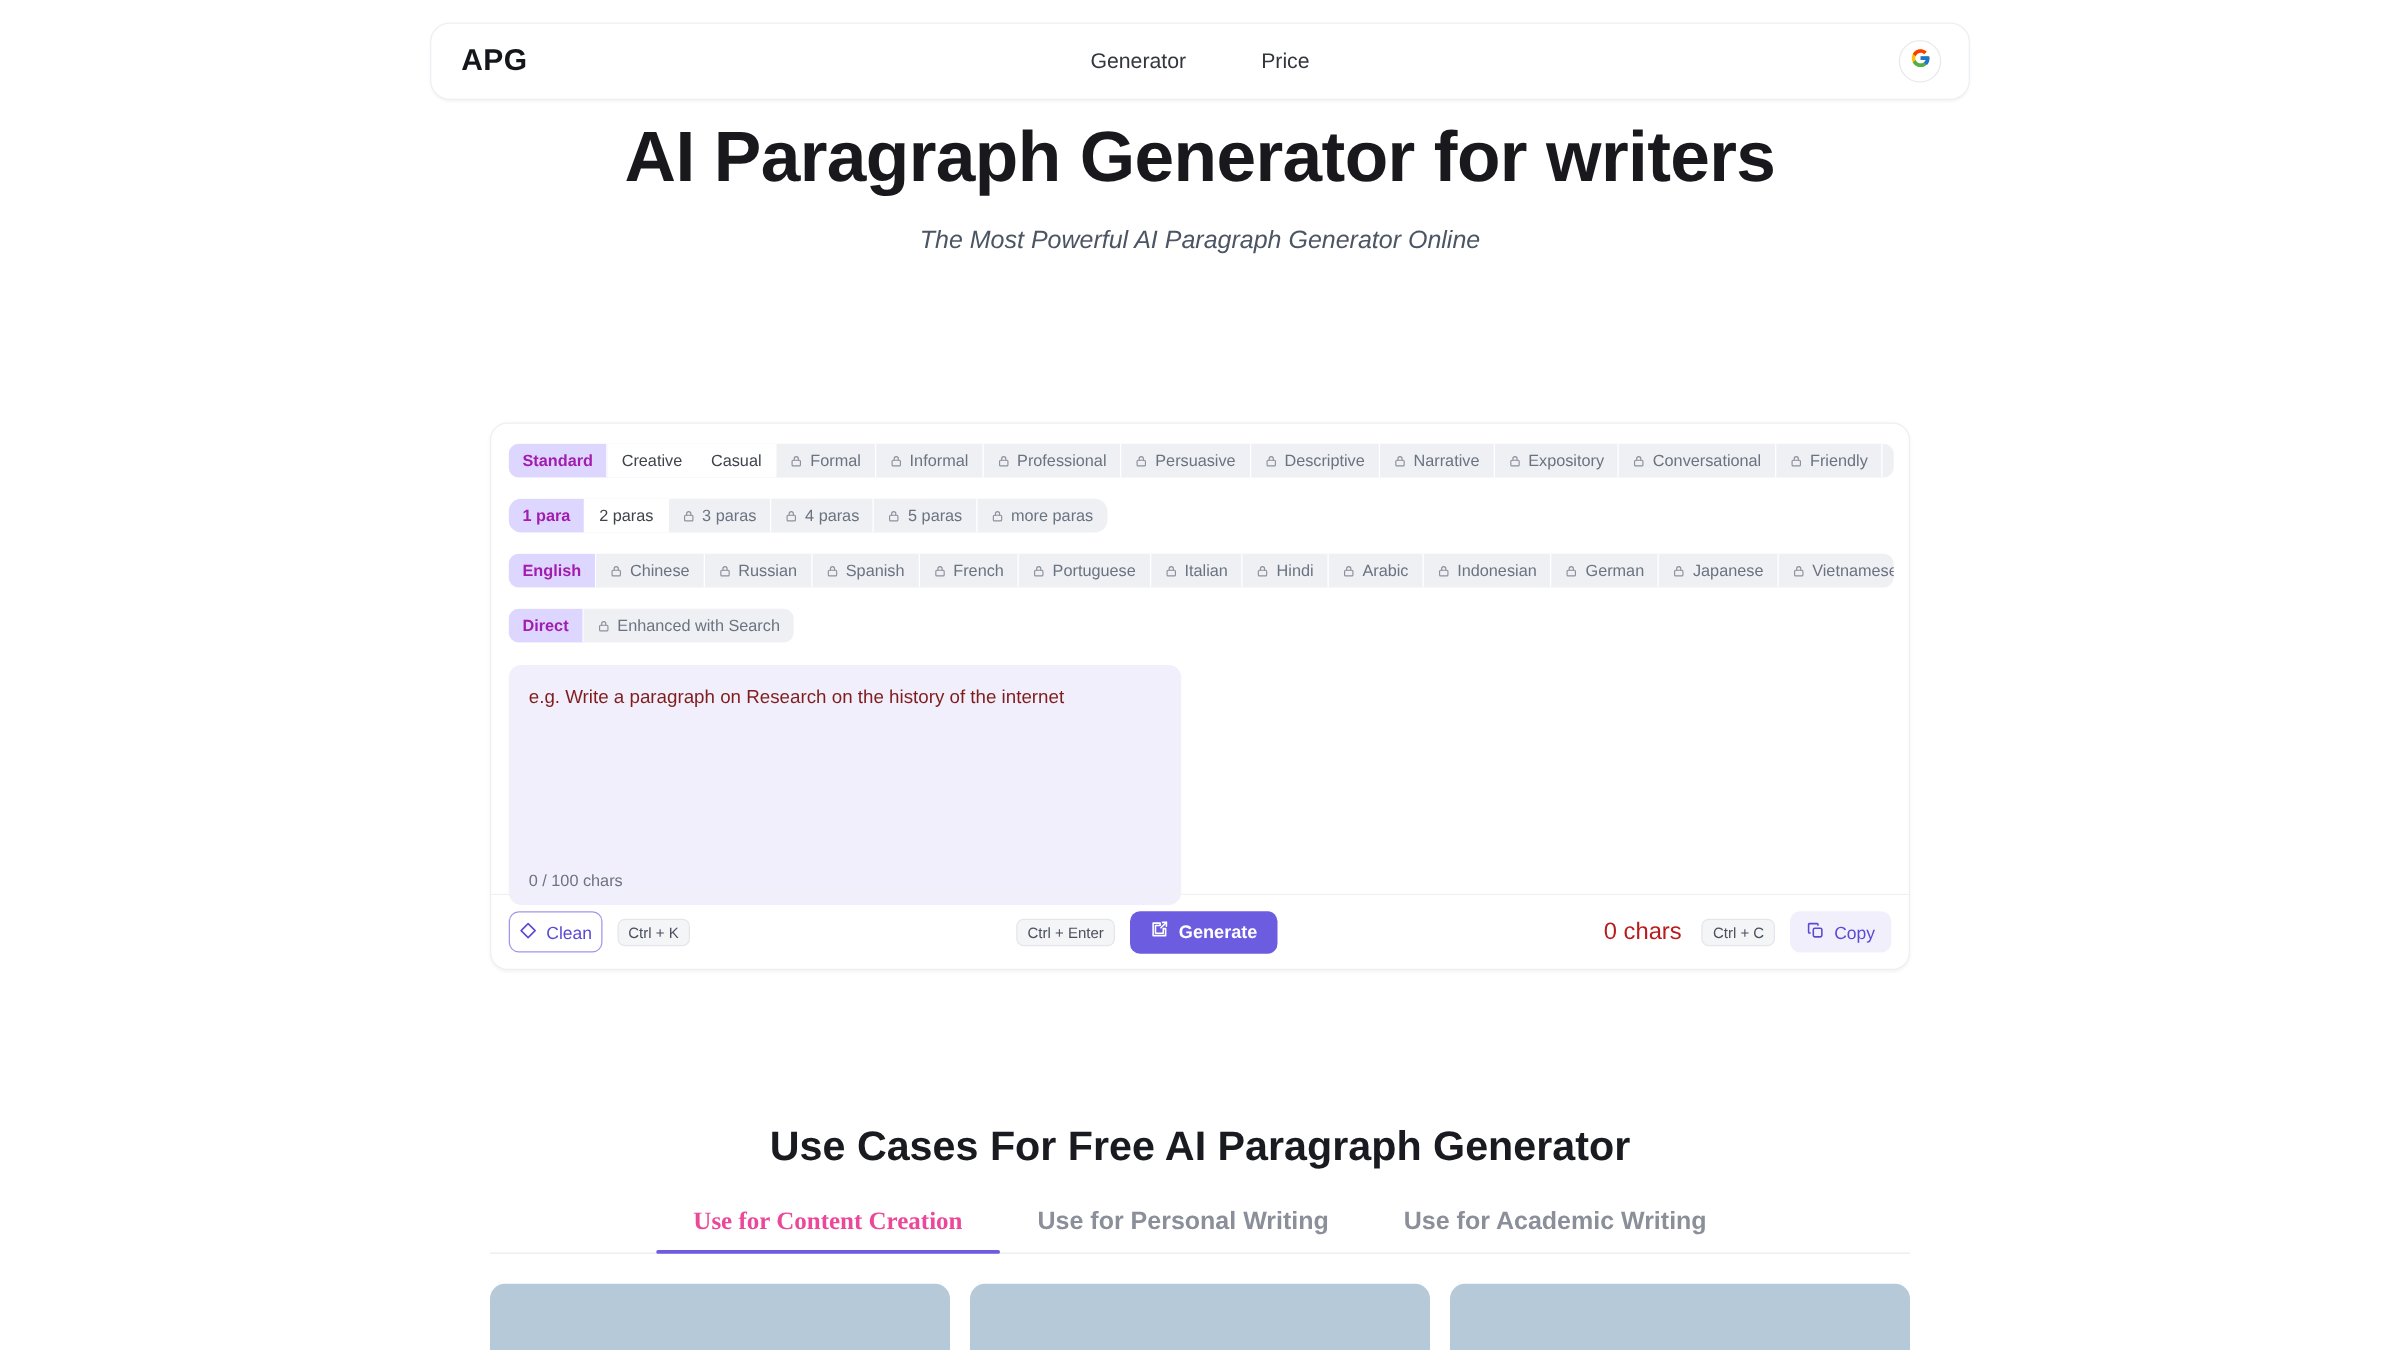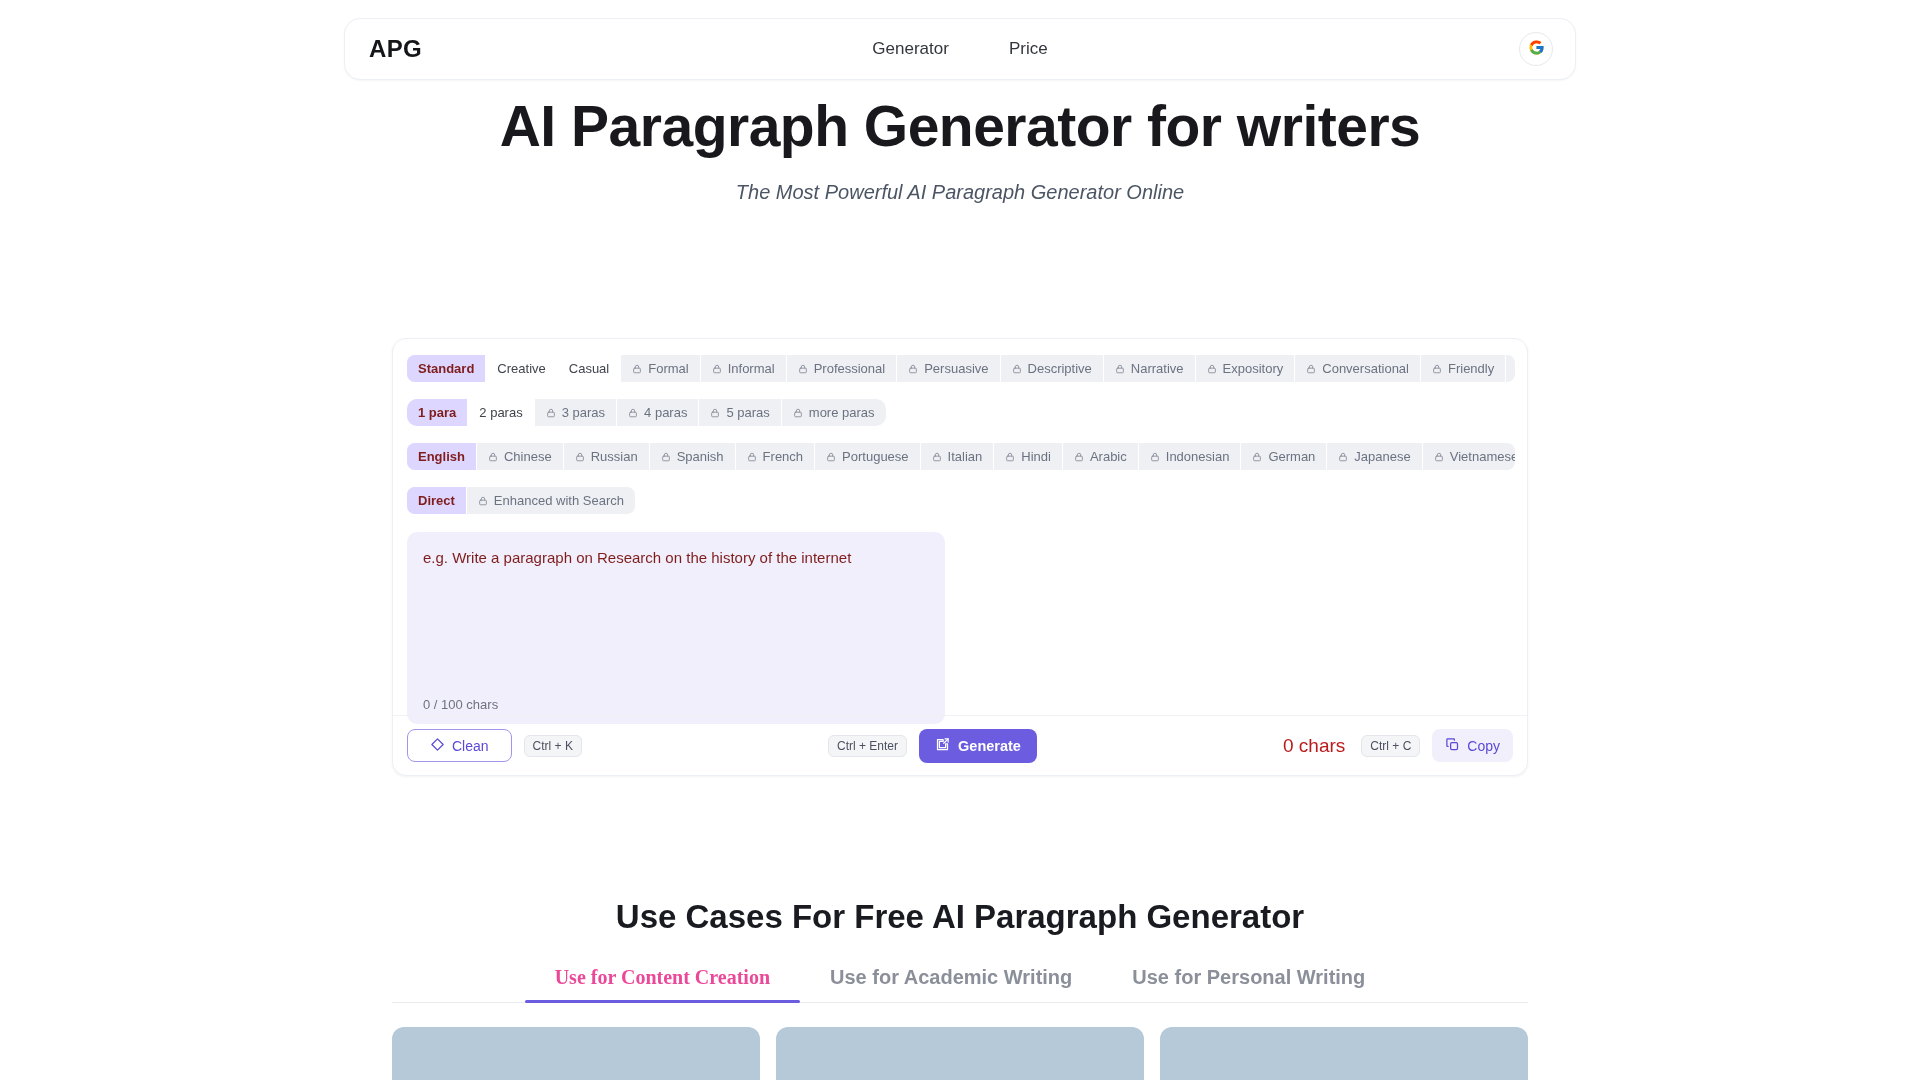--- a/index.html
+++ b/index.html
@@ -82,21 +82,21 @@
     display: flex; align-items: center; gap: 6px;
     padding: 0 11px;
     font-size: 13px; color: #6b7280;
     white-space: nowrap;
     border-right: 1px solid #ffffff;
     cursor: pointer;
     flex: 0 0 auto;
   }
   .opt:last-child { border-right: none; }
   .opt.active {
-    background: #ddd6fe; color: #7f1d1d; font-weight: 600;
+    background: #ddd6fe; color: #a21caf; font-weight: 600;
   }
   .opt.enabled {
     background: #ffffff; color: #3f434b;
   }
   .lock { width: 10px; height: 12px; display: inline-block; flex: 0 0 auto; }
 
   
   .body-area {
     display: flex; gap: 0;
     margin-top: 1px;
@@ -121,21 +121,21 @@
   
   .actions {
     position: absolute; left: 0; right: 0; bottom: 0;
     height: 60px;
     border-top: 1px solid #f0f1f4;
     display: flex; align-items: center;
     padding: 0 14px;
   }
   .btn-clean {
     display: flex; align-items: center; gap: 7px;
-    height: 33px; padding: 0 22px;
+    height: 33px; padding: 0 7px;
     border: 1px solid #a195ec; border-radius: 8px;
     background: #fff; color: #5b49d6; font-size: 14px; font-weight: 500;
     cursor: pointer;
   }
   .kbd {
     display: inline-flex; align-items: center; justify-content: center;
     height: 22px; padding: 0 8px;
     font-size: 12px; color: #4b5060;
     background: #f4f5f7; border: 1px solid #e4e6eb;
     border-radius: 6px; white-space: nowrap;
@@ -486,21 +486,21 @@
       </span>
       <span>Copy</span>
     </button>
   </div>
 </div>
 
 <div class="usecases">
   <div class="uc-title">Use Cases For Free AI Paragraph Generator</div>
   <div class="uc-tabs" id="uc-tabs">
       <div class="uc-tab active">Use for Content Creation</div>
+      <div class="uc-tab">Use for Personal Writing</div>
       <div class="uc-tab">Use for Academic Writing</div>
-      <div class="uc-tab">Use for Personal Writing</div>
     </div>
   <div class="uc-cards" id="uc-cards">
       <div class="uc-card"></div>
       <div class="uc-card"></div>
       <div class="uc-card"></div>
     </div>
 </div>
 
 </body></html>

